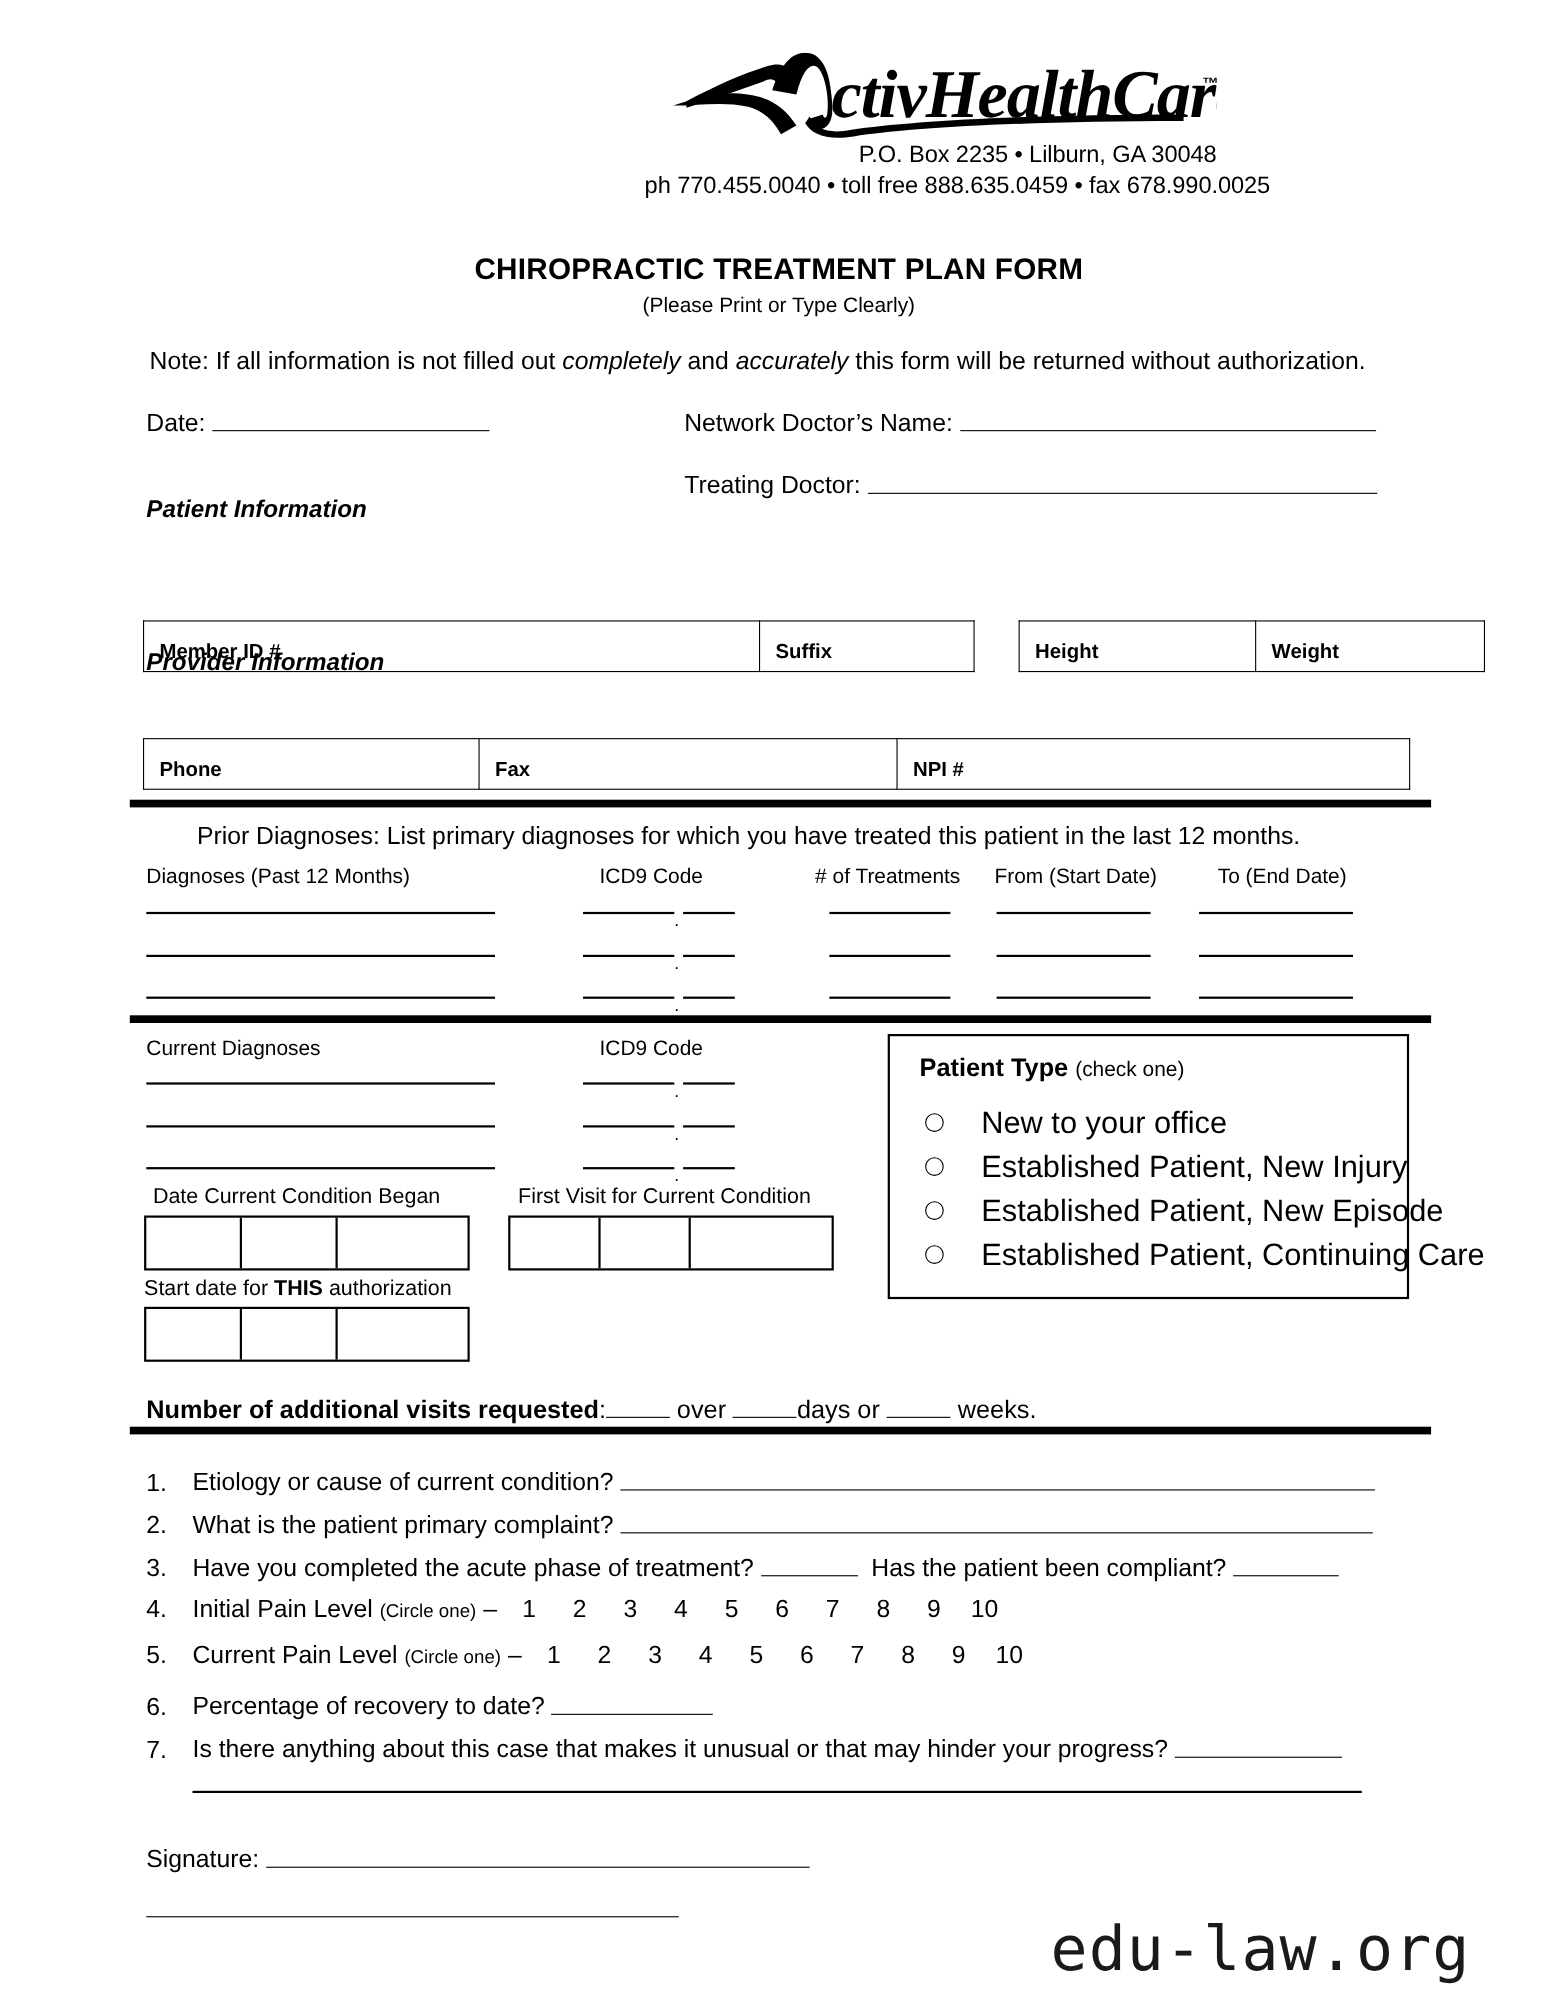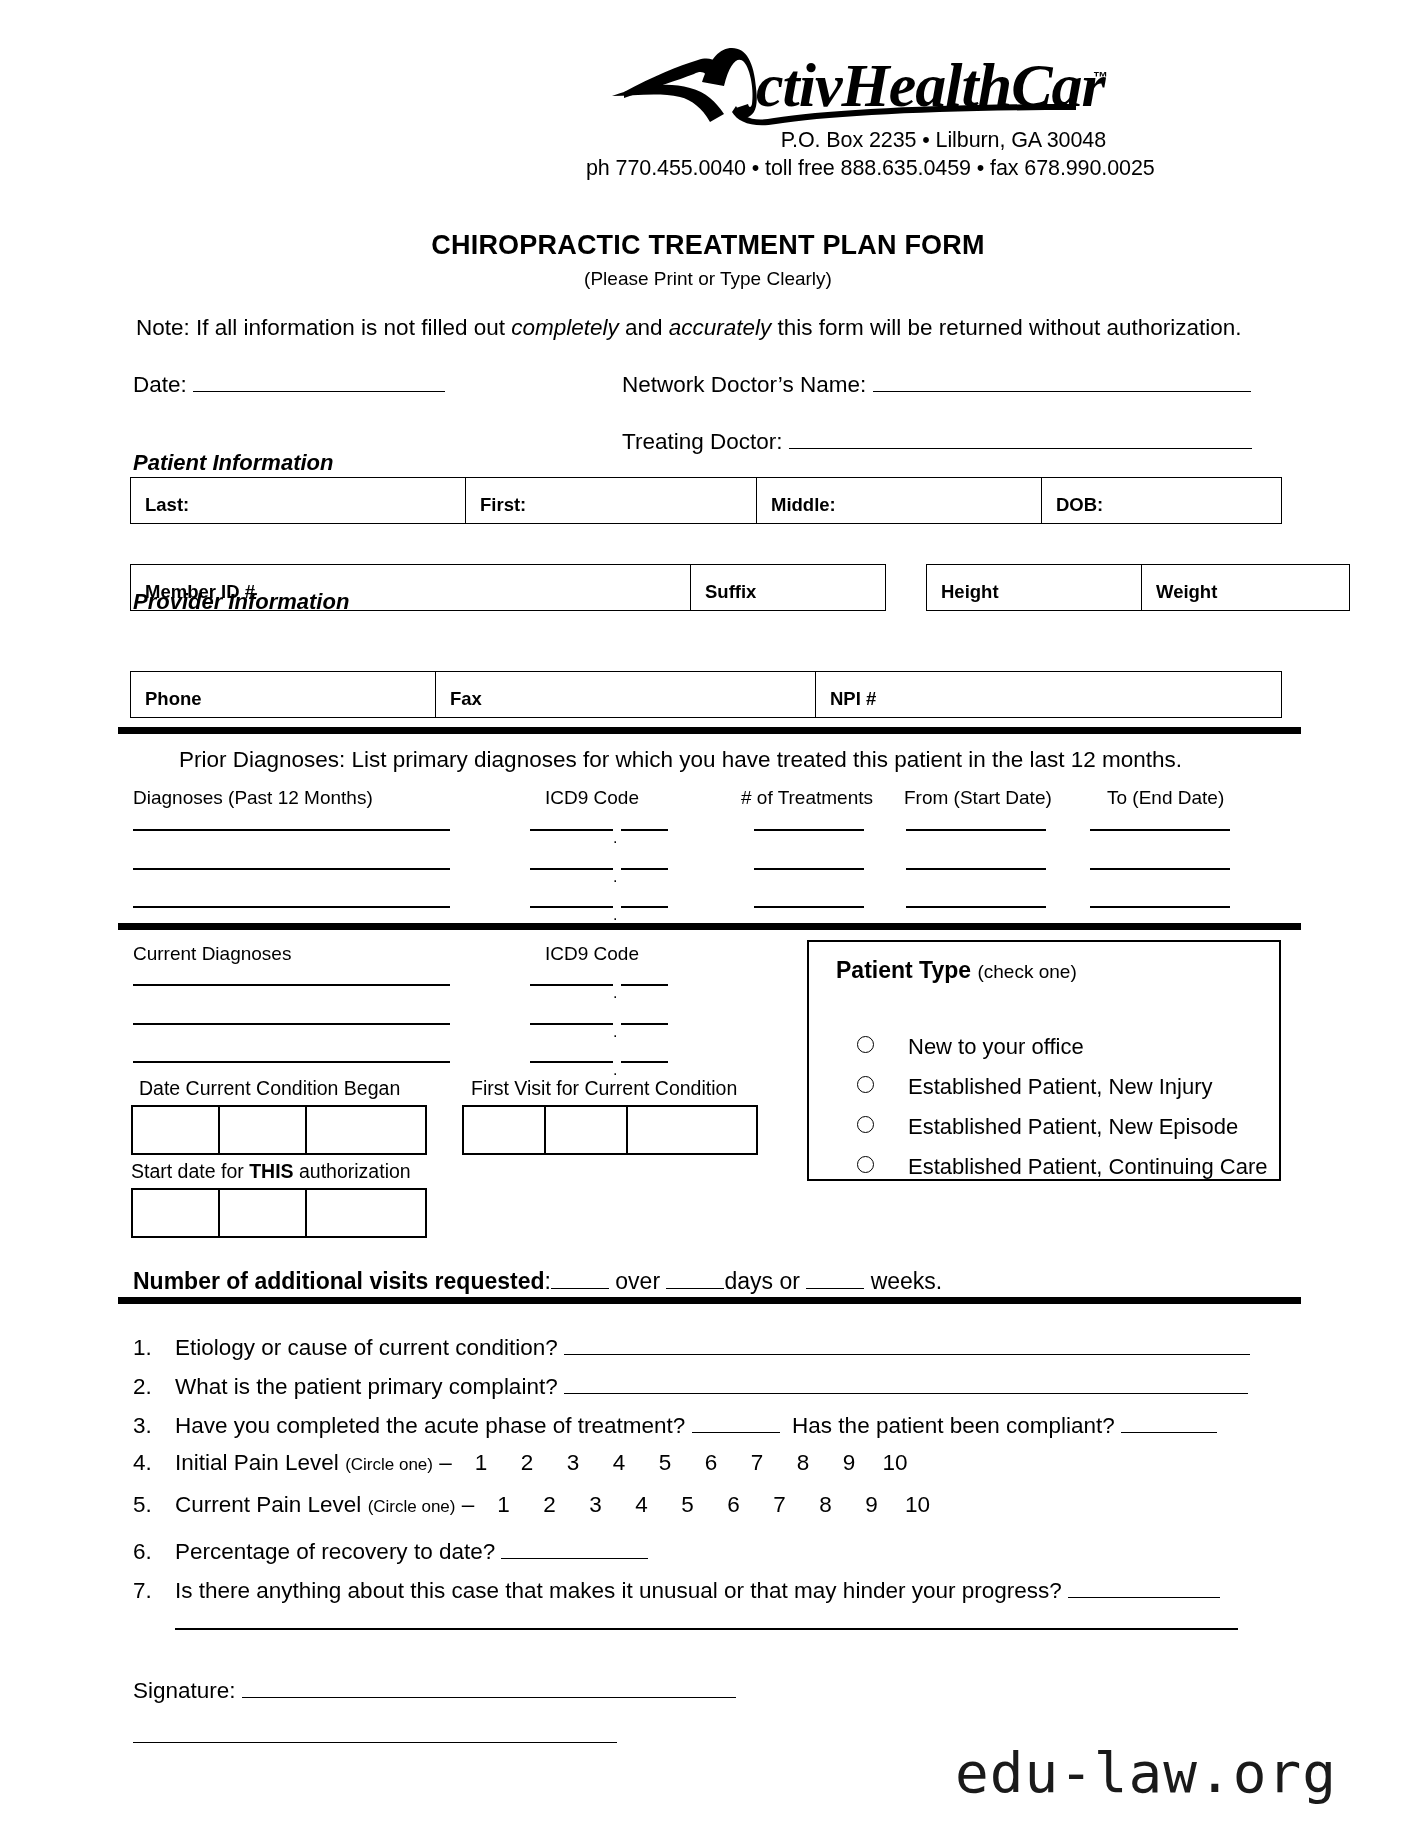--- a/index.html
+++ b/index.html
@@ -199,24 +199,23 @@
     font-size: 23px;
     font-weight: bold;
     white-space: nowrap;
   }
   .ptype-title .sub {
     font-weight: normal;
     font-size: 19px;
   }
   .ptype-opt {
     position: absolute;
-    left: 48px;
-    font-size: 22px;
-    white-space: nowrap;
-    margin-top: 29px;
+    left: 32px;
+    font-size: 28px;
+    white-space: nowrap;
   }
   .ptype-circle {
     display: inline-block;
     width: 15px;
     height: 15px;
     border: 1.8px solid #000;
     border-radius: 50%;
     margin-right: 34px;
     vertical-align: 1px;
   }
@@ -321,30 +320,20 @@
     <span>Network Doctor’s Name:</span>
     <span class="ul" style="width:378px;"></span>
   </div>
   <div class="treatdoc-row">
     <span>Treating Doctor:</span>
     <span class="ul" style="width:463px;"></span>
   </div>
 
   <div class="sec-head sec-patient">Patient Information</div>
 
-  <table class="tbl" id="patient-table-1">
-    <tbody>
-        <tr>
-      <td style="width:320px;">Last:</td>
-      <td style="width:276px;">First:</td>
-      <td style="width:270px;">Middle:</td>
-      <td>DOB:</td>
-    </tr>
-  </tbody>
-    </table>
 
   <table class="tbl" id="patient-table-2">
     <tbody>
         <tr>
       <td style="width:545px;">Member ID #</td>
       <td style="width:180px;">Suffix</td>
       <td class="gap-cell" style="width:40px;"></td>
       <td style="width:200px;">Height</td>
       <td>Weight</td>
     </tr>

